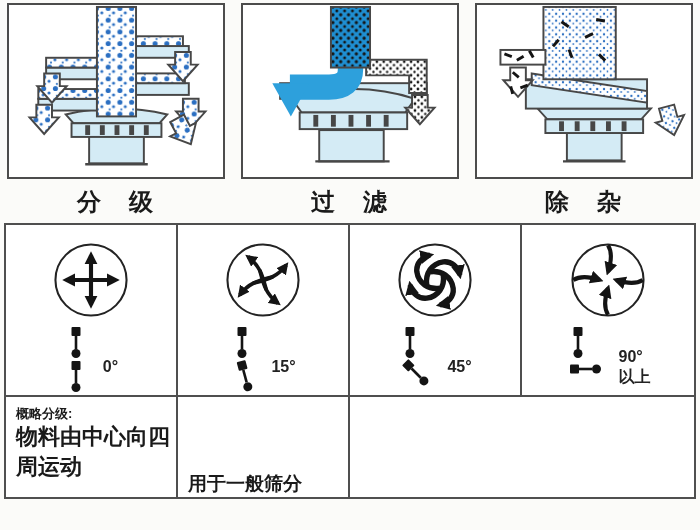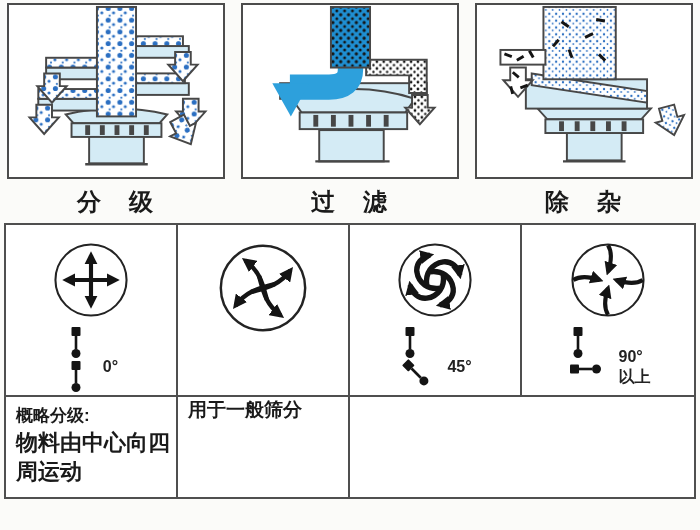--- a/index.html
+++ b/index.html
@@ -49,23 +49,23 @@
   .mc-ring{fill:#fff;stroke:#232323;stroke-width:2.5;}
   .mc-arm{fill:none;stroke:#141414;}
   .weights-row{display:flex;align-items:center;gap:9px;margin-top:2px;}
   .db rect,.db circle{fill:#141414;}
   .db line{stroke:#141414;stroke-width:2.6;}
   .angle-label{
     font-size:16px;font-weight:600;color:#222;
     white-space:pre-line;line-height:1.25;margin-top:14px;
   }
   .desc-cell{padding:8px 6px 0 10px;}
-  .desc-title{display:block;font-size:17px;font-weight:bold;line-height:1.35;}
+  .desc-title{display:block;font-size:13px;font-weight:bold;line-height:1.35;}
   .desc-body{display:block;font-size:22px;font-weight:600;line-height:1.35;}
-  .desc-cell.center-body{display:flex;align-items:flex-start;padding-top:0;}
+  .desc-cell.center-body{display:flex;align-items:flex-end;padding-top:0;}
   .desc-cell.center-body .desc-body{font-size:19px;font-weight:600;}
 </style>
 </head>
 <body>
 
 <div class="panels">
 
   <div class="panel">
     <div class="diagram-box">
       <svg viewBox="0 0 215 176" preserveAspectRatio="xMidYMid meet">
@@ -231,20 +231,34 @@
         <marker id="mk1" viewBox="0 0 10 10" refX="7" refY="5" markerWidth="3.2" markerHeight="3.2" orient="auto-start-reverse">
           <path d="M0,0 L10,5 L0,10 Z" fill="#141414"></path>
         </marker>
       </defs>
       <circle r="43" class="mc-ring"></circle>
       <path id="arm1" d="M4,12 C0,-2 -2,-16 -18,-28" class="mc-arm" stroke-width="4.5" marker-end="url(#mk1)"></path>
       <use href="#arm1" transform="rotate(90)"></use>
       <use href="#arm1" transform="rotate(180)"></use>
       <use href="#arm1" transform="rotate(270)"></use>
     </svg>
+    <div class="weights-row">
+      <svg viewBox="-12 0 32 70" width="32" height="70">
+        <defs>
+          <g id="db1b" class="db">
+            <rect x="-4.5" y="0" width="9" height="9" rx="1"></rect>
+            <line x1="0" y1="9" x2="0" y2="22"></line>
+            <circle cx="0" cy="26.5" r="4.5"></circle>
+          </g>
+        </defs>
+        <use href="#db1b" y="2"></use>
+        <use href="#db1b" transform="translate(0,36) rotate(-15 0 4)"></use>
+      </svg>
+      <span class="angle-label">15°</span>
+    </div>
   </div>
 
   <div class="cell motion-cell">
     <svg viewBox="-52 -52 104 104" width="102" height="102">
       <defs>
         <marker id="mk2" viewBox="0 0 10 10" refX="7" refY="5" markerWidth="2.6" markerHeight="2.6" orient="auto-start-reverse">
           <path d="M0,0 L10,5 L0,10 Z" fill="#141414"></path>
         </marker>
       </defs>
       <circle r="43" class="mc-ring"></circle>

